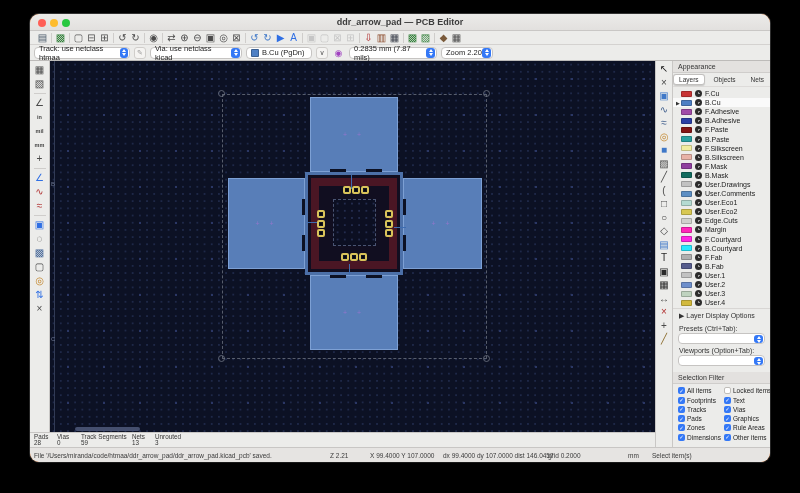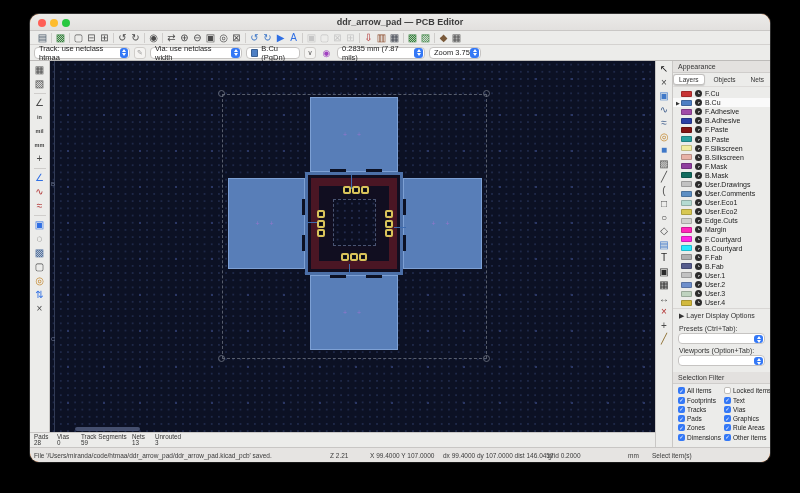--- a/index.html
+++ b/index.html
@@ -159,41 +159,41 @@
     <div class="tb2">
       <div class="msel" style="width:96px">
         <span>Track: use netclass htmaa</span>
         <span class="stepper">
             <i class="up"></i>
             <i class="dn"></i>
           </span>
       </div>
       <span class="mini-btn">✎</span>
       <div class="msel" style="width:92px">
-        <span>Via: use netclass width</span>
+        <span>Via: use netclass kicad</span>
         <span class="stepper">
             <i class="up"></i>
             <i class="dn"></i>
           </span>
       </div>
-      <div class="msel" style="width:54px">
+      <div class="msel" style="width:66px">
         <span class="swatch" id="layer-swatch" style="background: rgb(77, 127, 196);"></span>
         <span>B.Cu (PgDn)</span>
       </div>
       <span class="mini-btn" style="color:#555">∨</span>
       <span class="ticon" style="color:#a040c0;font-size:9px">◉</span>
       <div class="msel" style="width:88px">
         <span>0.2835 mm (7.87 mils)</span>
         <span class="stepper">
             <i class="up"></i>
             <i class="dn"></i>
           </span>
       </div>
       <div class="msel" style="width:52px">
-        <span>Zoom 3.75</span>
+        <span>Zoom 2.20</span>
         <span class="stepper">
             <i class="up"></i>
             <i class="dn"></i>
           </span>
       </div>
     </div>
 
     <div class="main">
       <div class="ltb">
           <span class="ticon" style="color: rgb(74, 74, 74);">▦</span>

